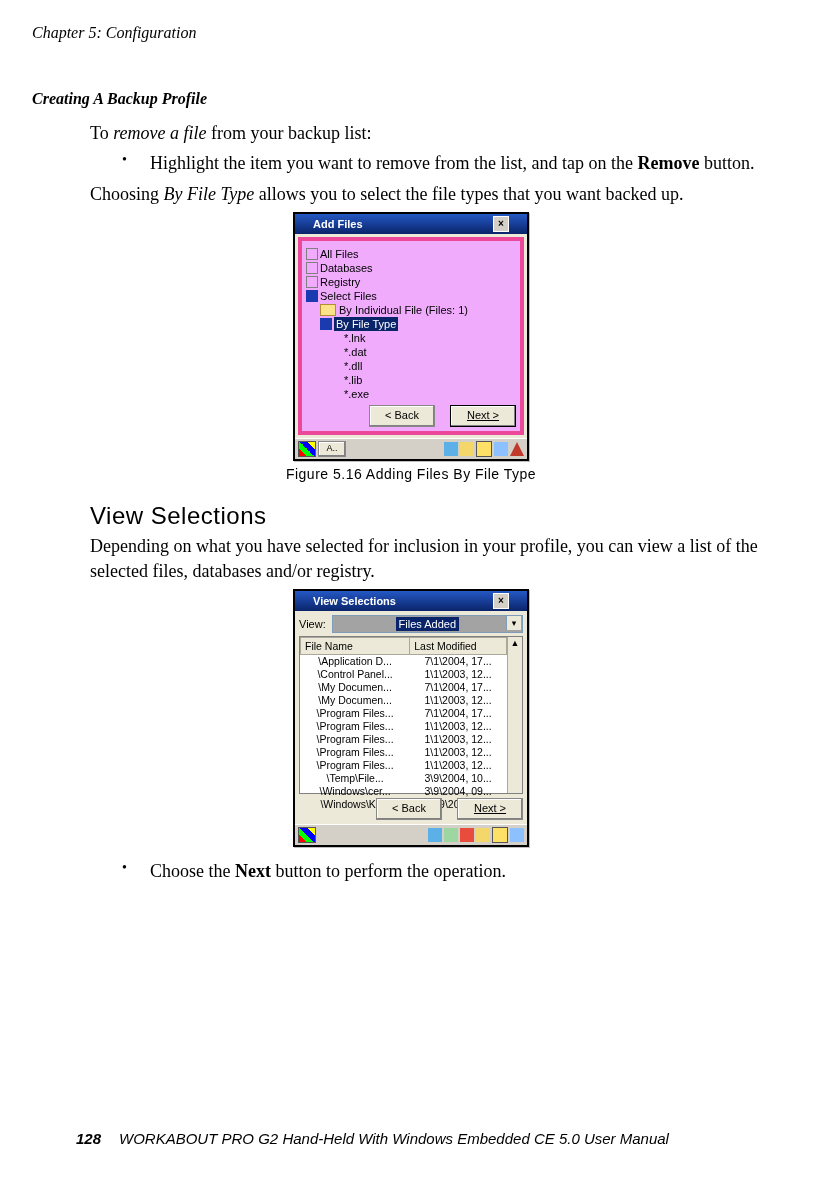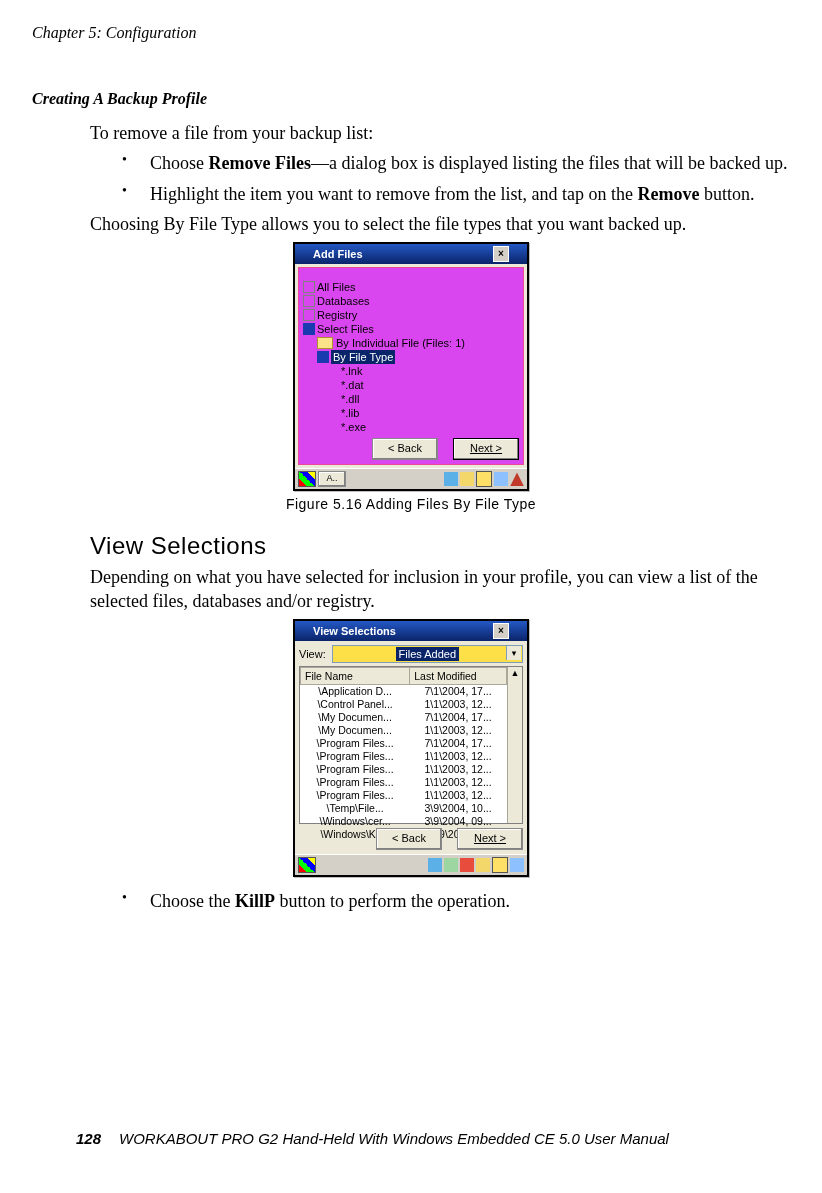--- a/index.html
+++ b/index.html
@@ -12,46 +12,46 @@
     line-height: 1.35;
   }
   .chapter-header-italic1 { font-style: italic; font-size: 16px; }
   .chapter-header-italic2 { font-style: italic; font-weight: bold; font-size: 16px; margin-top: 44px; }
   .body-para { margin: 12px 0 6px 58px; font-size: 18px; }
   .sub-para  { margin: 6px 0 0 58px; font-size: 18px; }
   ul.square { list-style: none; margin: 4px 0 4px 90px; padding:0; }
   ul.square li { position:relative; padding-left: 28px; margin-bottom: 6px; text-align:left; }
   ul.square li::before { content: "•"; position:absolute; left:0; top:0; font-size:14px; }
   .bold { font-weight: bold; }
-  .ital { }
+  .ital { font-style: italic; }
   .fig-wrap { text-align:center; margin-top: 6px; }
   
   .win { width: 232px; margin: 0 auto; border: 2px solid #000; background:#ece9d8; font-family: Tahoma, Arial, sans-serif; font-size: 11px; box-shadow: 1px 1px 0 rgba(0,0,0,.25); }
   .titlebar { background: linear-gradient(#2458c4,#0a246a); color:#fff; font-weight:bold; display:flex; justify-content:space-between; align-items:center; padding:2px 18px; }
   .titlebar .close { width:14px; height:14px; background:#d4d0c8; color:#000; font-size:10px; text-align:center; line-height:14px; border:1px solid #fff; cursor:default; }
-  .inner { background:#d946ef; margin:3px; border:1px solid #ec4899; padding:12px 4px 4px 4px; }
+  .inner { background:#f0abfc; margin:3px; border:4px solid #ec4899; padding:6px 4px 4px 4px; }
   .tree-row { display:flex; align-items:center; gap:0; height:14px; line-height:14px; }
   .tree-row .box { width:10px; height:10px; border:1px solid #808080; margin-right:2px; }
   .tree-row .boxblue { background:#1a3ab0; border-color:#1a3ab0; }
   .tree-row .folder { width:14px; height:10px; background:#fce38a; border:1px solid #b09030; margin-right:3px; }
   .tree-row .sel { background:#0a246a; color:#fff; padding:0 2px; }
   .tree-row.ind1 { margin-left: 14px;}
   .tree-row.ind2 { margin-left: 38px;}
   .btnrow { display:flex; justify-content:flex-end; gap:15px; margin-top:4px;}
   .btn { border:1px solid #888; background:#ece9d8; width:64px; height:20px; font-size:11px; line-height:18px; text-align:center; box-shadow: inset -1px -1px #808080, inset 1px 1px #fff; cursor:default;}
   .dn { border:1px solid #000; }
   .taskbar { height:20px; background:#d4d0c8; border-top:1px solid #fff; display:flex; align-items:center; padding:0 3px; justify-content:space-between;}
   .flag { width:16px; height:14px; background:linear-gradient(45deg,#f00 0 25%, #0f0 0 50%, #00f 0 75%, #ff0 0); border:1px solid #555; }
   .tray { display:flex; gap:2px; align-items:center;}
   .tray span.ic { width:14px; height:14px; display:inline-block; }
   .cap { font-family: "Arial Narrow", Arial, sans-serif; font-size: 14px; letter-spacing: .5px; margin-top:4px; margin-bottom:16px; }
   .sect {font-family:"Arial Narrow", Arial, sans-serif; font-size:24px; letter-spacing:.5px; margin-left:58px; margin-top:12px;}
   
   .toprow { display:flex; align-items:center; gap:6px; margin-bottom:3px;}
-  .toprow .combo { flex:1; height:16px; border:1px solid #7f9db9; background:#fde047; position:relative; }
+  .toprow .combo { flex:1; height:16px; border:1px solid #7f9db9; background:#a3a3a3; position:relative; }
   .toprow .combo .seltxt {background:#0a246a;color:#fff;padding:0 3px; font-size:11px; line-height:14px; display:inline-block; margin:1px;}
   .toprow .combo::after { content:"▾"; position:absolute; right:1px; top:0; width:14px; height:14px; background:#ece9d8; border-left:1px solid #7f9db9; text-align:center; line-height:14px; font-size:9px;}
   table.list { border-collapse: collapse; width:100%; font-size:10.5px; }
   table.list th { background:#ece9d8; border:1px solid #aca899; font-weight:normal; text-align:left; padding:1px 4px; }
   table.list td { border:0; padding:0 5px; line-height:13px; white-space:nowrap; }
   .scroll { width:14px; background:#ece9d8; border-left:1px solid #aca899; text-align:center; font-size:9px; }
   .listwrap { display:flex; border:1px solid #808080; background:#fff; height:156px;}
   .footer { position:absolute; bottom:22px; left:44px; right:32px; display:flex; font-style:italic; font-size:15px; font-family:Arial, sans-serif;}
   .page-outer { position:relative; min-height:1149px;}
   .under { text-decoration: underline; }
@@ -63,23 +63,20 @@
 <div>
   <div class="chapter-header-italic1">Chapter 5: Configuration</div>
   <div class="chapter-header-italic2">Creating A Backup Profile</div>
 </div>
 
 <p class="body-para">
   <span>To </span><span class="ital">remove a file</span><span> from your backup list:</span>
 </p>
 <ul class="square">
   <li>
-    <span>Choose </span><span class="bold">Remove Files</span><span>—a dialog box is displayed listing the files that will be backed up.</span>
-  </li>
-  <li>
     <span>Highlight the item you want to remove from the list, and tap on the </span><span class="bold">Remove</span><span> button.</span>
   </li>
 </ul>
 
 <p class="sub-para">
   <span>Choosing </span><span class="ital">By File Type</span><span> allows you to select the file types that you want backed up.</span>
 </p>
 
 <div class="fig-wrap">
   <div class="win">
@@ -236,21 +233,21 @@
         <span class="ic" style="background:#f3d76b"></span>
         <span class="ic" style="background:#ffe066;border:1px solid #555"></span>
         <span class="ic" style="background:#8cc0ff"></span>
       </div>
     </div>
   </div>
 </div>
 
 <ul class="square" style="margin-top:12px">
   <li>
-    <span>Choose the </span><span class="bold">KillP</span><span> button to perform the operation.</span>
+    <span>Choose the </span><span class="bold">Next</span><span> button to perform the operation.</span>
   </li>
 </ul>
 
 <div class="footer">
   <span class="bold" style="font-style:italic;margin-right:18px">128</span>
   <span>WORKABOUT PRO G2 Hand-Held With Windows Embedded CE 5.0 User Manual</span>
 </div>
 
 </div>
 

